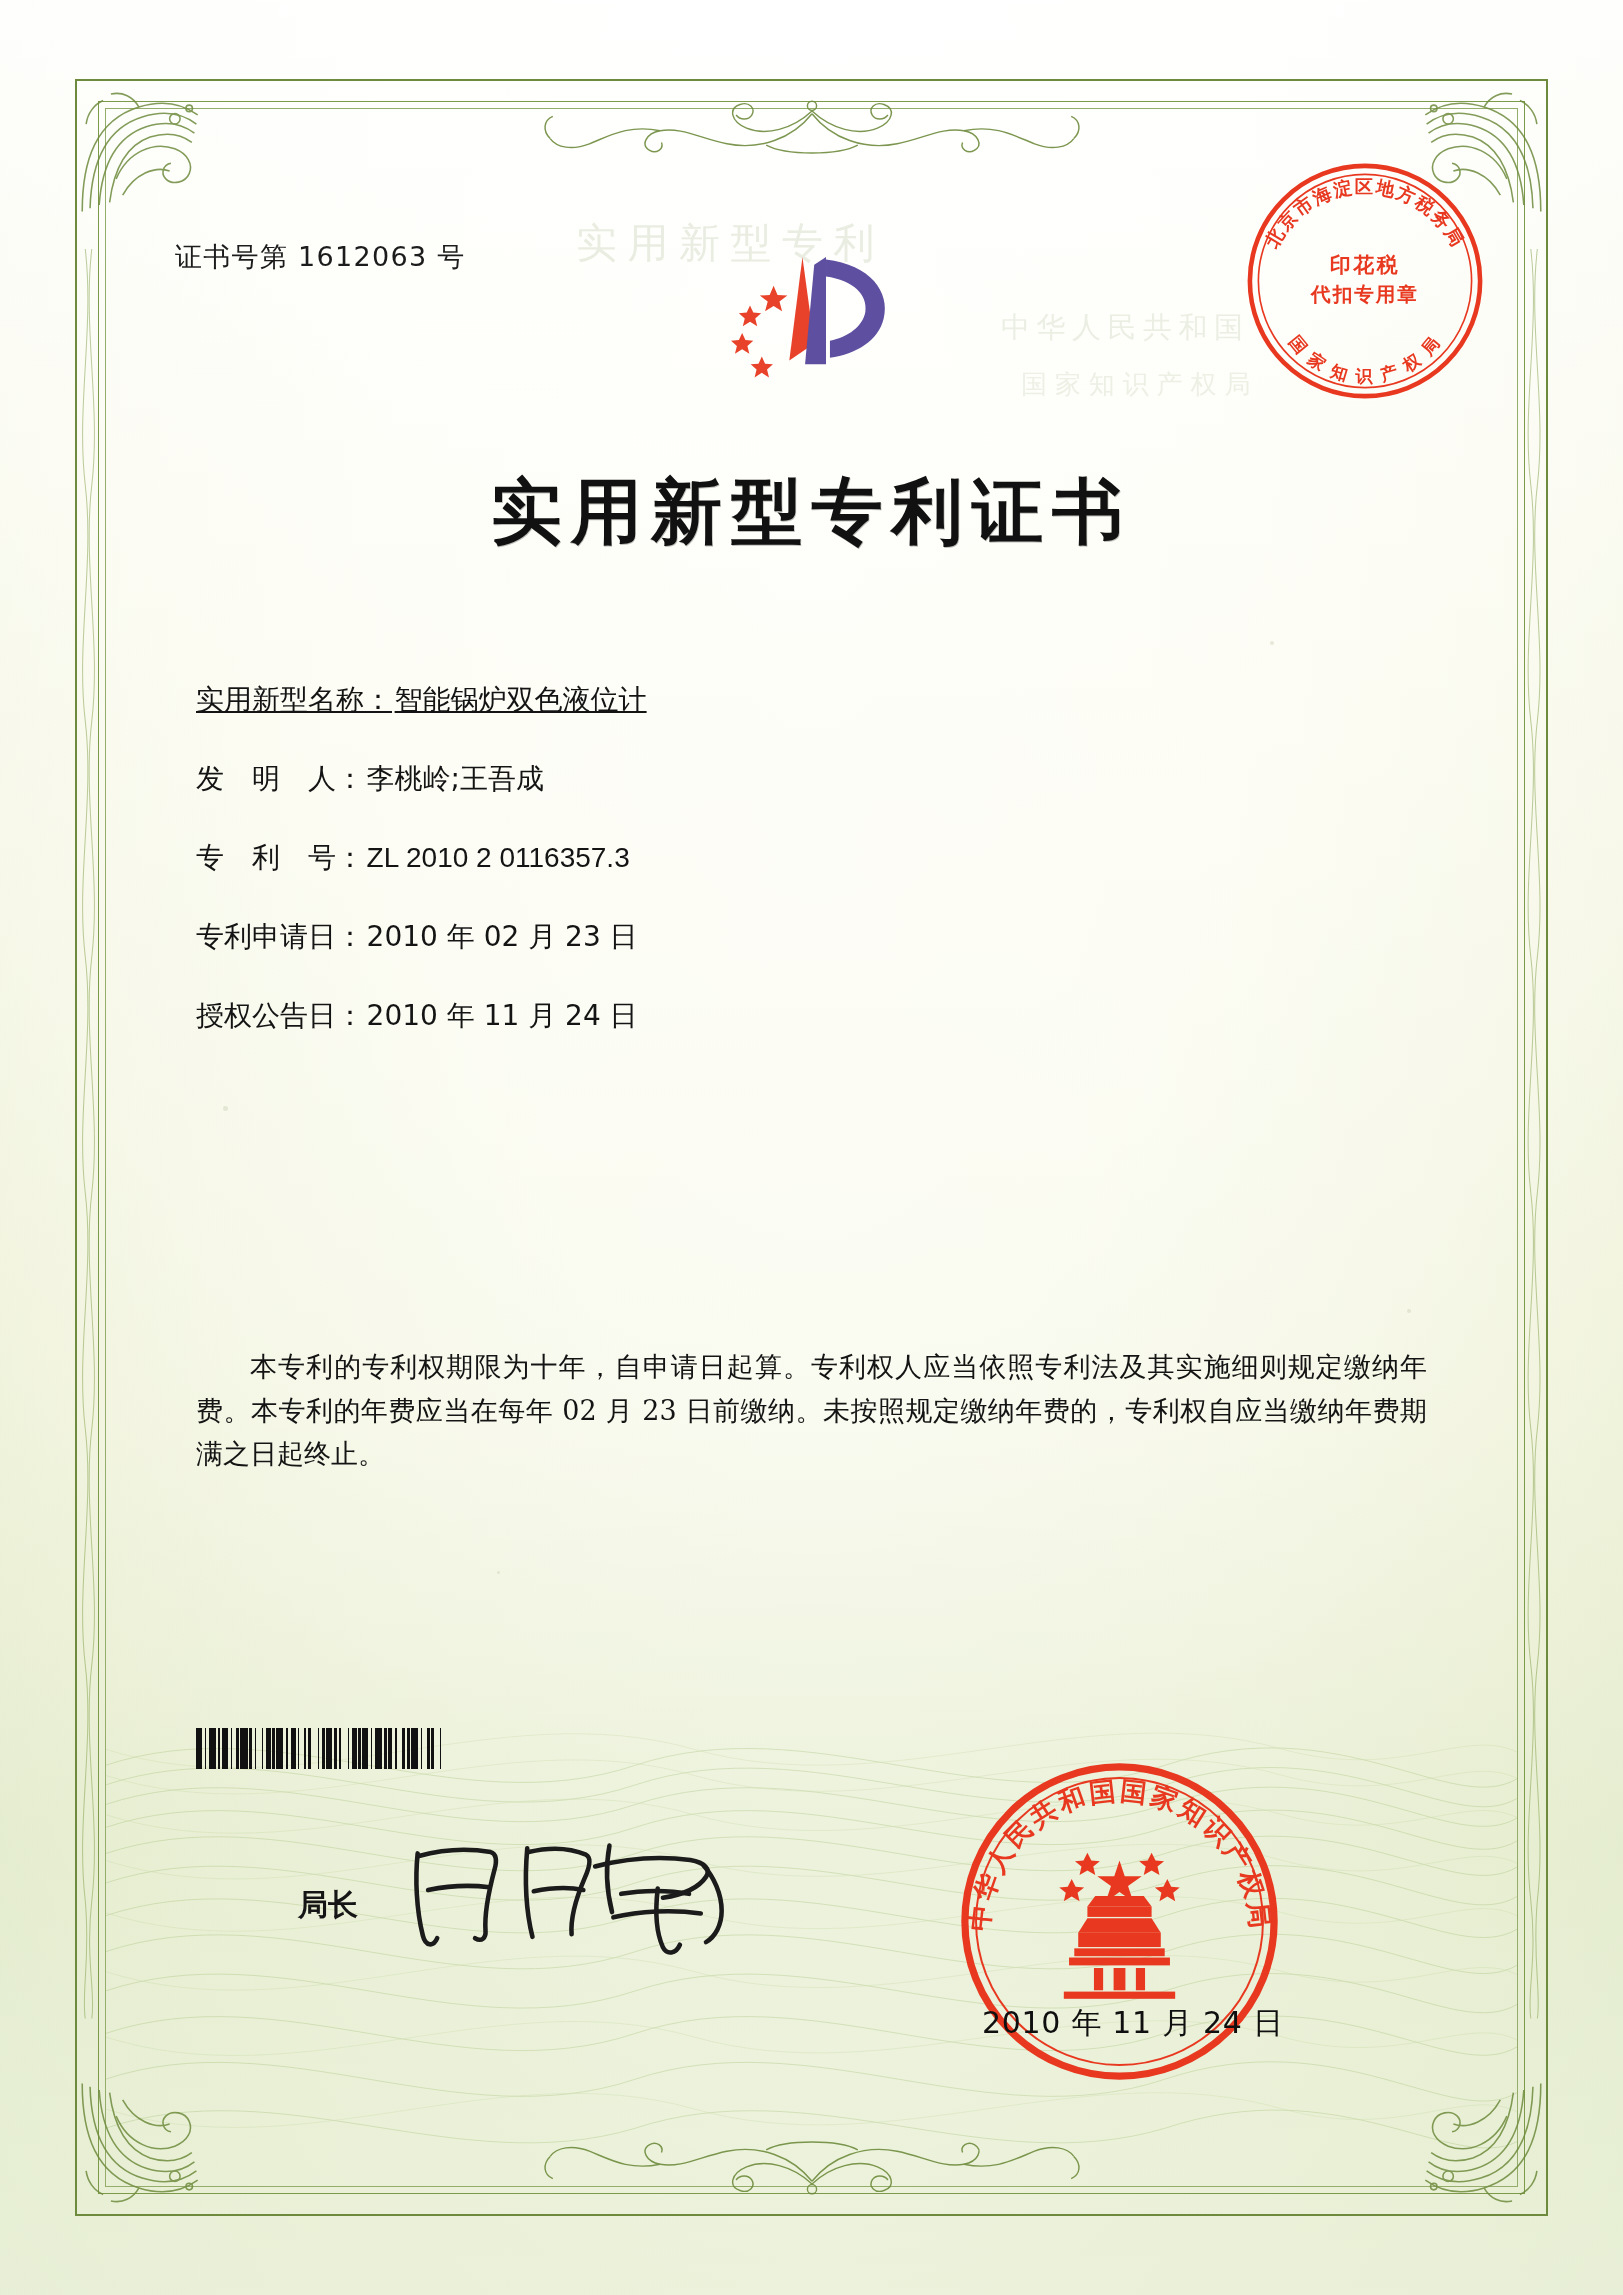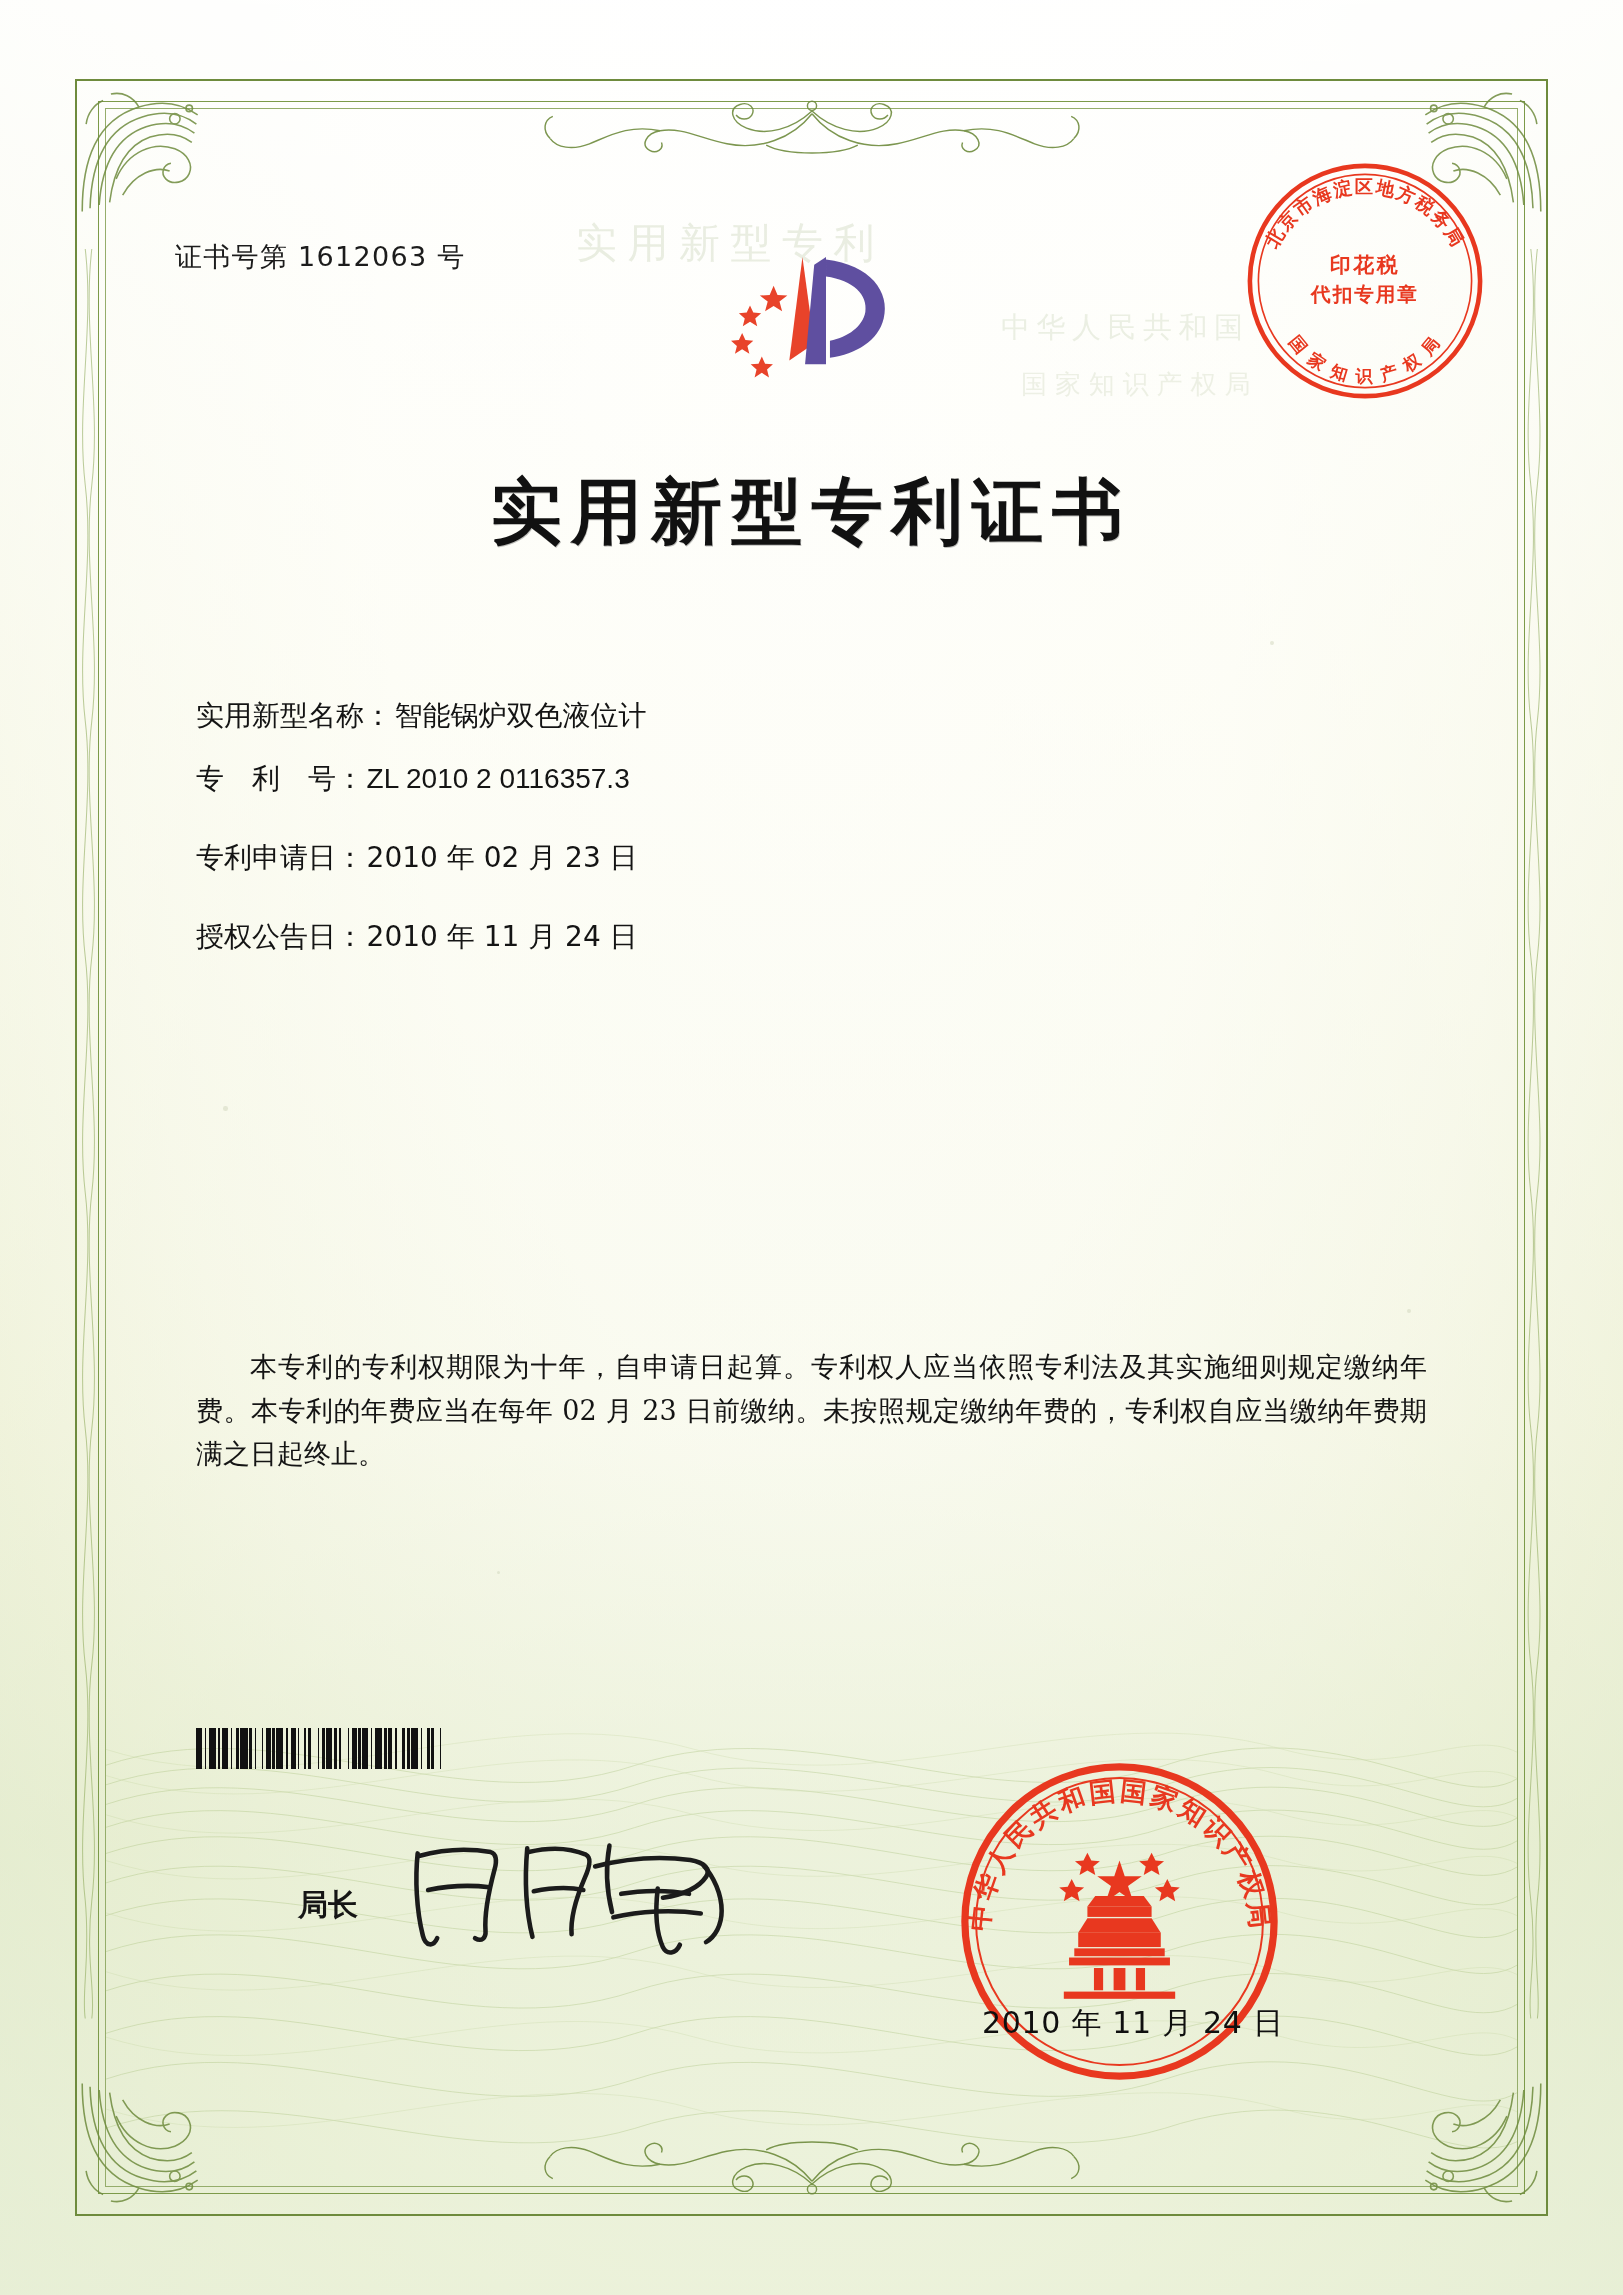--- a/index.html
+++ b/index.html
@@ -160,21 +160,21 @@
     height:auto;
     margin-bottom:41px;
     font-size:28px;
     color:#141414;
     font-family:"DejaVu Sans", sans-serif;
     white-space:nowrap;
   }
   .field .lab{ color:#141414; }
   .field .val{ color:#141414; margin-left:2.6px;}
 
-  .f-name{ top:16px; }
+  .f-name{ top:0;text-decoration:underline; }
   .f-inventor{ }
   .f-patentno{ }
   .f-appdate{ }
   .f-holder{ }
   .f-grantdate{ }
 
   .mono{font-family:Liberation Sans, sans-serif;}
 
   .body-text{
     position:absolute;
@@ -413,20 +413,23 @@
         </g>
       </g>
     </svg>
 
     <div class="title">实用新型专利证书</div>
 
     <div class="fields">
       <div class="field f-name">
         <span class="lab">实用新型名称：</span><span class="val">智能锅炉双色液位计</span>
       </div>
+      <div class="field f-inventor">
+        <span class="lab">发　明　人：</span><span class="val">李桃岭;王吾成</span>
+      </div>
       <div class="field f-patentno">
         <span class="lab">专　利　号：</span><span class="val mono">ZL 2010 2 0116357.3</span>
       </div>
       <div class="field f-appdate">
         <span class="lab">专利申请日：</span><span class="val">2010 年 02 月 23 日</span>
       </div>
       <div class="field f-grantdate">
         <span class="lab">授权公告日：</span><span class="val">2010 年 11 月 24 日</span>
       </div>
     </div>

